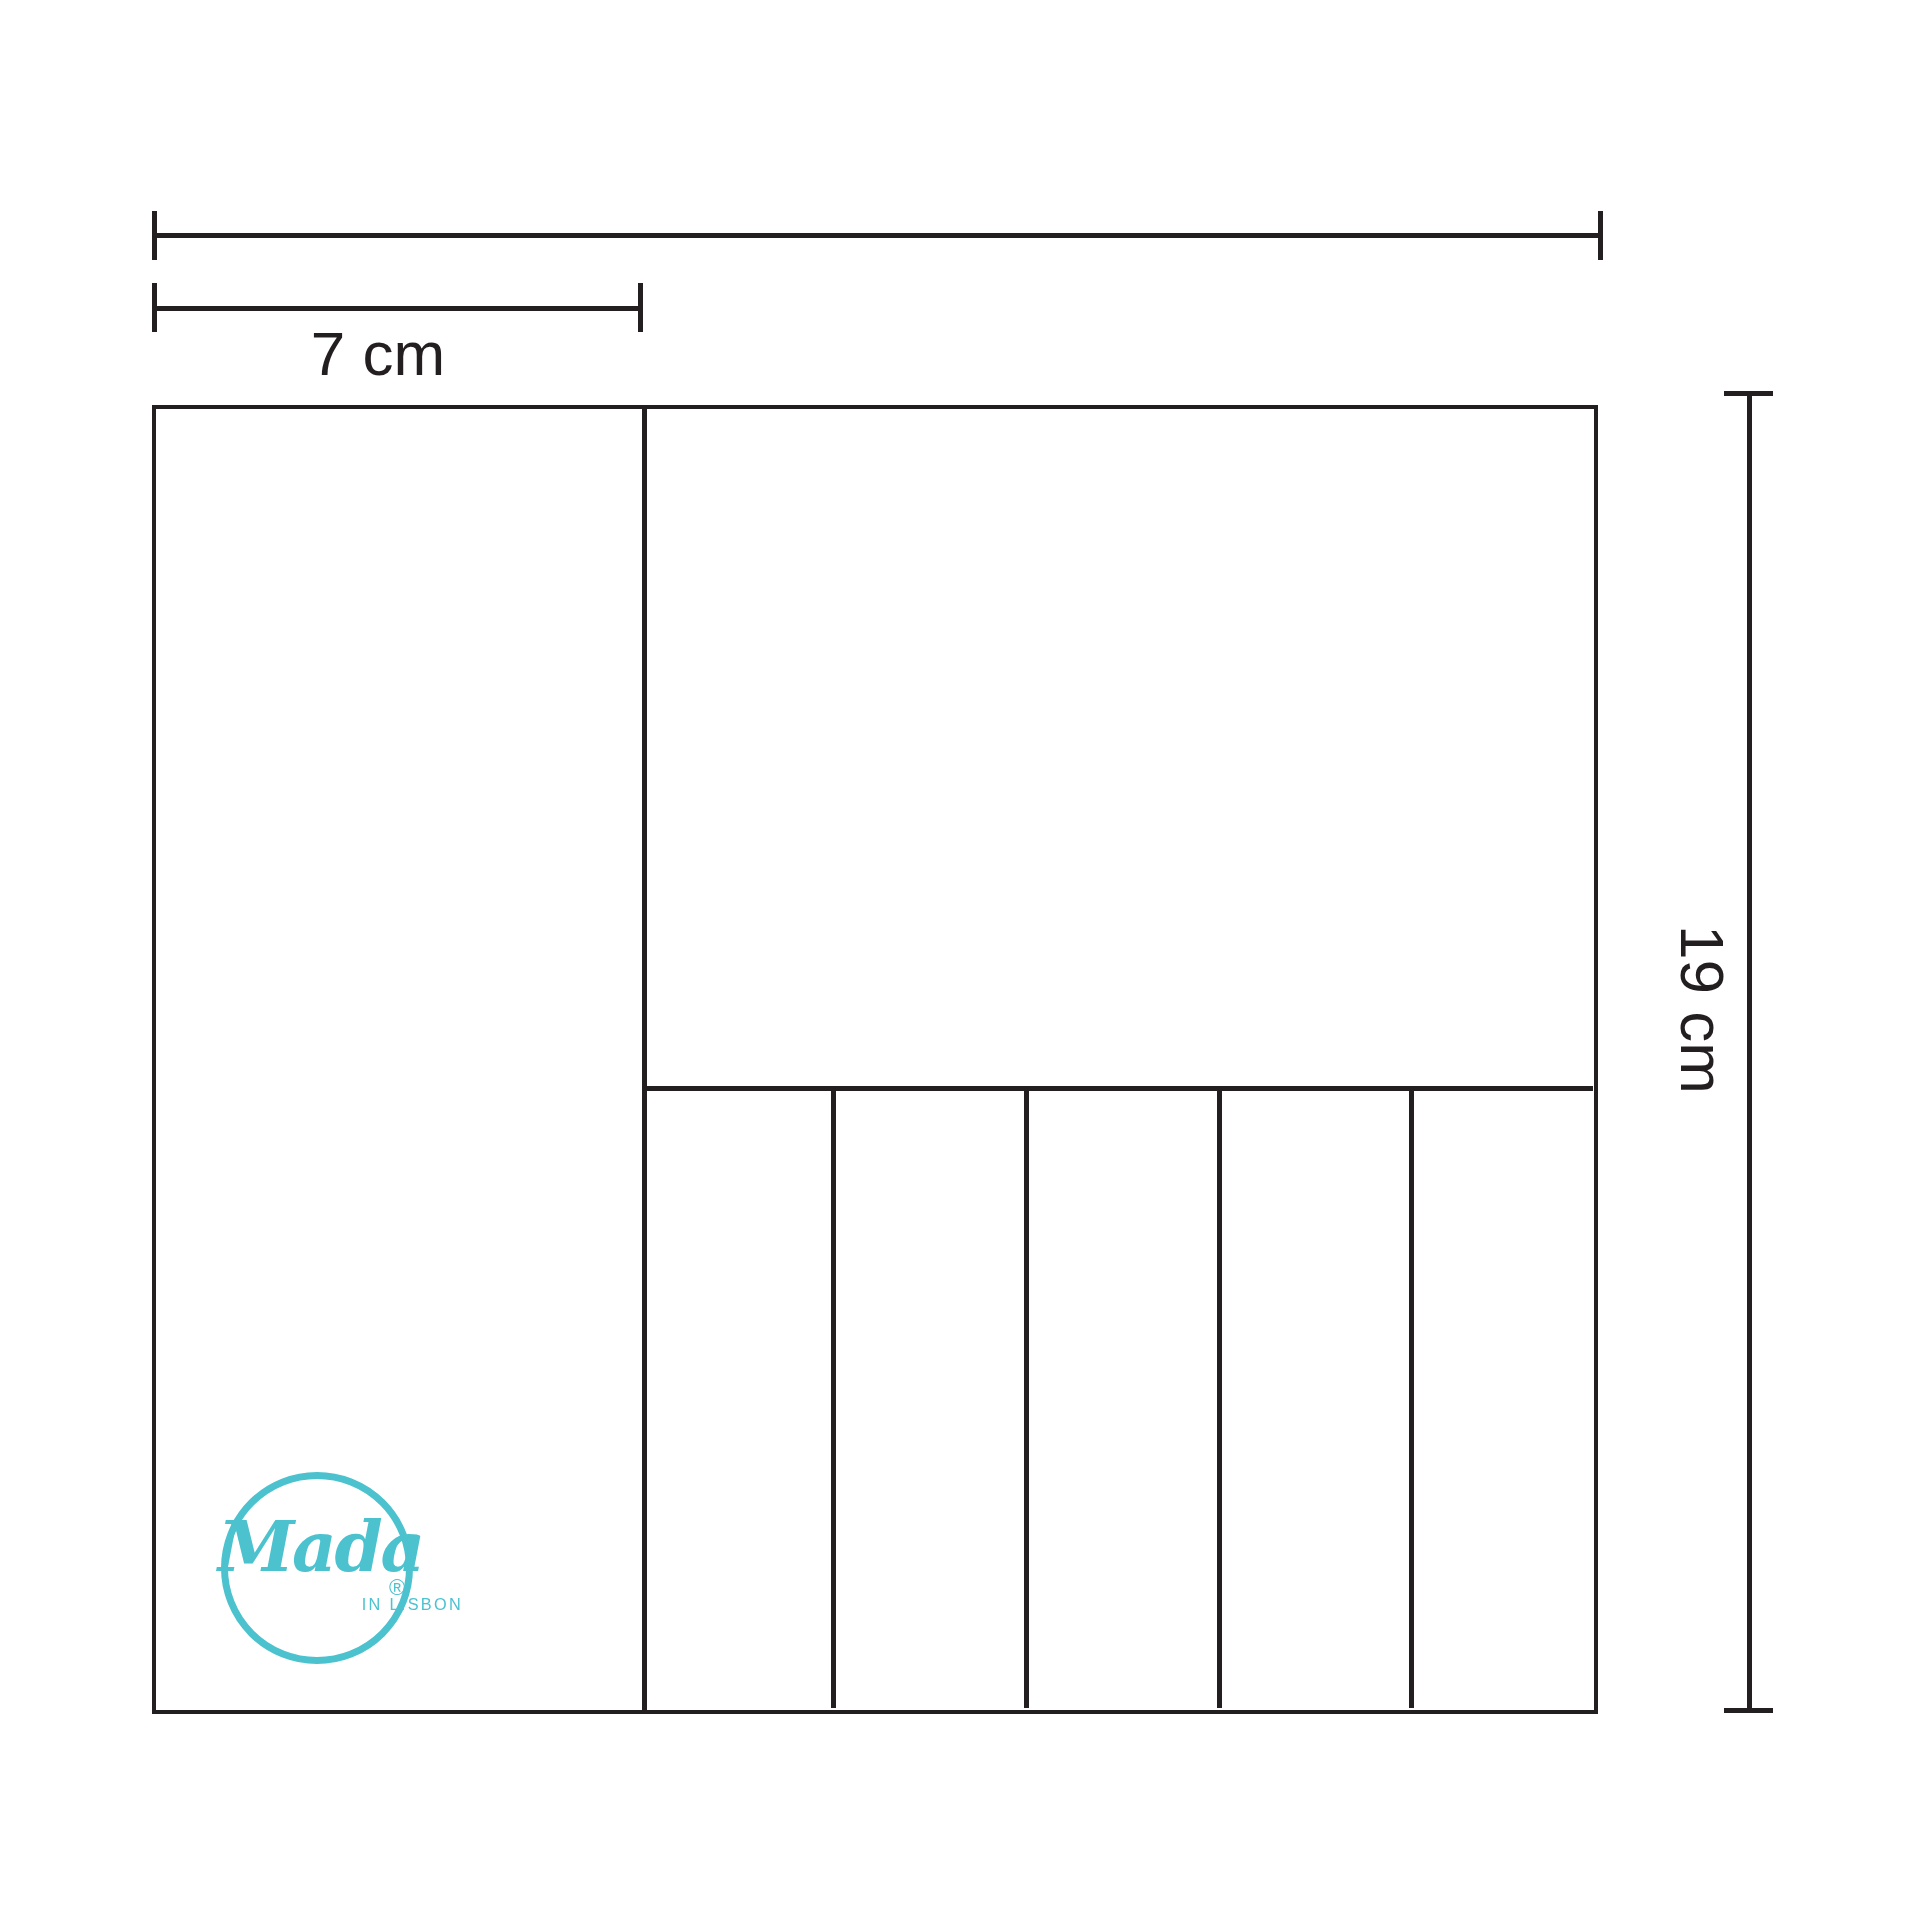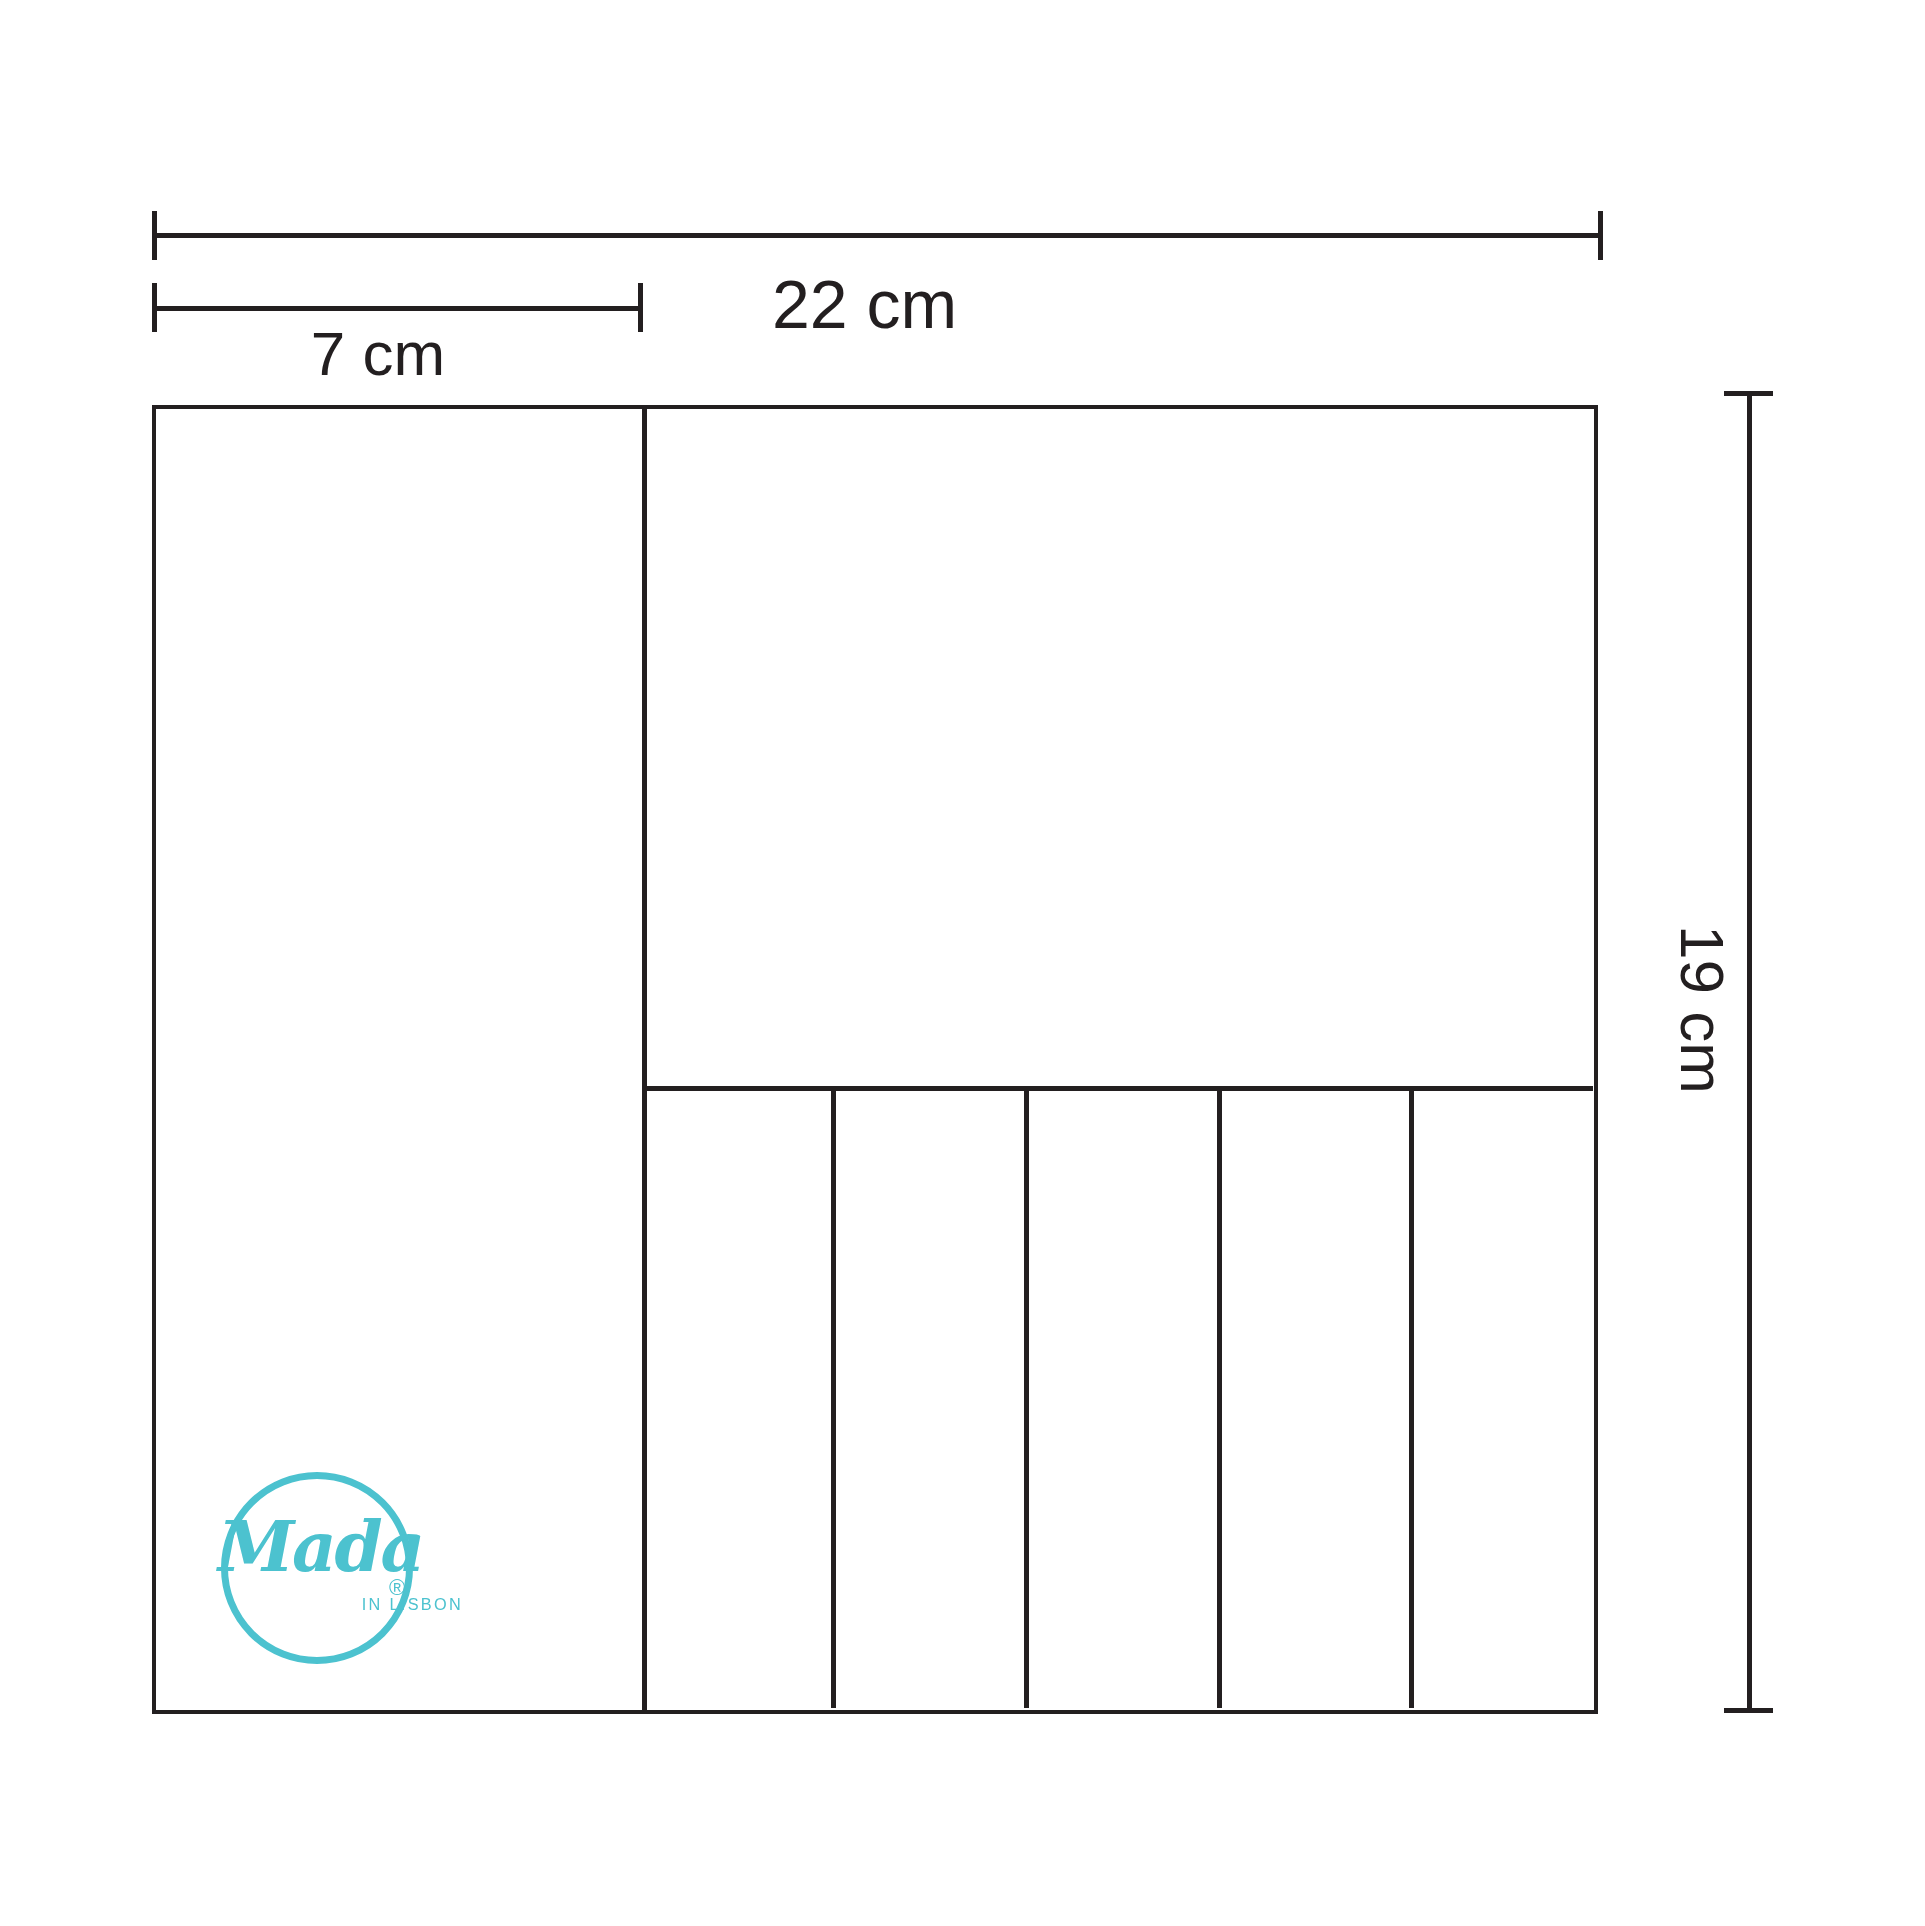--- a/index.html
+++ b/index.html
@@ -105,21 +105,20 @@
   }
 </style>
 </head>
 <body>
 
 <div class="canvas">
 
   <div class="stroke dimline-22"></div>
   <div class="stroke tick-22-l"></div>
   <div class="stroke tick-22-r"></div>
-  <div class="dim-label w22">22 cm</div>
 
   <div class="stroke dimline-7"></div>
   <div class="stroke tick-7-l"></div>
   <div class="stroke tick-7-r"></div>
   <div class="dim-label w7">7 cm</div>
 
   <div class="stroke dimline-19"></div>
   <div class="stroke tick-19-t"></div>
   <div class="stroke tick-19-b"></div>
   <div class="dim-label h19">19 cm</div>

